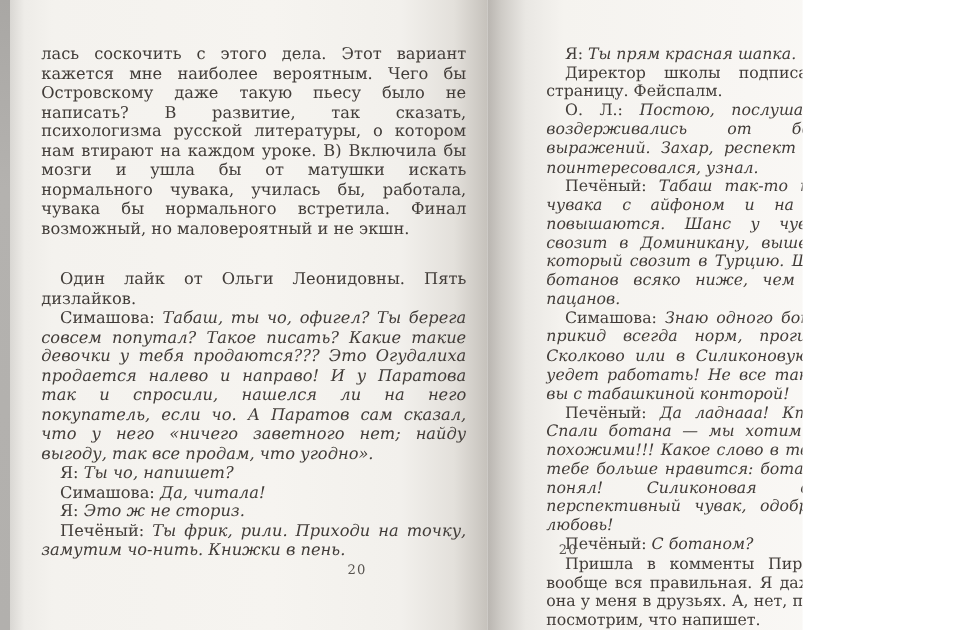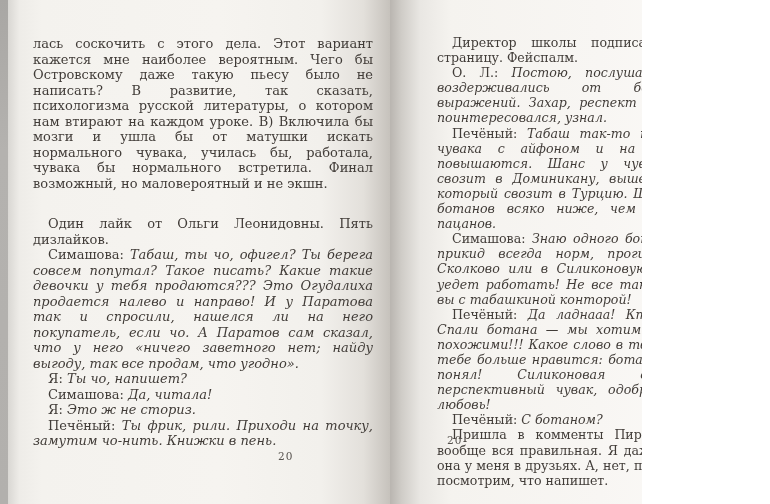--- a/index.html
+++ b/index.html
@@ -65,20 +65,21 @@
   <div class="text-col text-left">
       <p class="noindent"><span class="spk">лась соскочить с этого дела. Этот вариант кажется мне наиболее вероятным. Чего бы Островскому даже такую пьесу было не написать? В развитие, так сказать, психологизма русской литературы, о котором нам втирают на каждом уроке. В) Включила бы мозги и ушла бы от матушки искать нормального чувака, училась бы, работала, чувака бы нормального встретила. Финал возможный, но маловероятный и не экшн.</span></p>
       <p class="gap"><span class="spk">Один лайк от Ольги Леонидовны. Пять дизлайков.</span></p>
       <p><span class="spk">Симашова: </span><span class="dlg">Табаш, ты чо, офигел? Ты берега совсем попутал? Такое писать? Какие такие девочки у тебя продаются??? Это Огудалиха продается налево и направо! И у Паратова так и спросили, нашелся ли на него покупатель, если чо. А Паратов сам сказал, что у него «ничего заветного нет; найду выгоду, так все продам, что угодно».</span></p>
       <p><span class="spk">Я: </span><span class="dlg">Ты чо, напишет?</span></p>
       <p><span class="spk">Симашова: </span><span class="dlg">Да, читала!</span></p>
       <p><span class="spk">Я: </span><span class="dlg">Это ж не сториз.</span></p>
       <p><span class="spk">Печёный: </span><span class="dlg">Ты фрик, рили. Приходи на точку, замутим чо-нить. Книжки в пень.</span></p>
     </div>
   <div class="text-col text-right">
+      <p><span class="spk">Я: </span><span class="dlg">Ты прям красная шапка.</span></p>
       <p><span class="spk">Директор школы подписалась на мою страницу. Фейспалм.</span></p>
       <p><span class="spk">О. Л.: </span><span class="dlg">Постою, послушаю. Чтобы вы воздерживались от более резких выражений. Захар, респект за фамилии — поинтересовался, узнал.</span></p>
       <p><span class="spk">Печёный: </span><span class="dlg">Табаш так-то прав. Шансы у чувака с айфоном и на гелике резко повышаются. Шанс у чувака, который свозит в Доминикану, выше, чем у того, который свозит в Турцию. Шансы у нудных ботанов всяко ниже, чем у нормальных пацанов.</span></p>
       <p><span class="spk">Симашова: </span><span class="dlg">Знаю одного ботана: няшечка, прикид всегда норм, проги пишет и в Сколково или в Силиконовую долину скоро уедет работать! Не все такие додики, как вы с табашкиной конторой!</span></p>
       <p><span class="spk">Печёный: </span><span class="dlg">Да ладнааа! Кто это, Сима? Спали ботана — мы хотим быть на него похожими!!! Какое слово в твоем комменте тебе больше нравится: ботан, Сколково? А, понял! Силиконовая долина! Чо, перспективный чувак, одобряю, совет да любовь!</span></p>
       <p><span class="spk">Печёный: </span><span class="dlg">С ботаном?</span></p>
       <p><span class="spk">Пришла в комменты Пирожникова. Она вообще вся правильная. Я даже не знал, что она у меня в друзьях. А, нет, подписалась. Ну, посмотрим, что напишет.</span></p>
     </div>
 
   <div class="pagenum pn-left">20</div>

